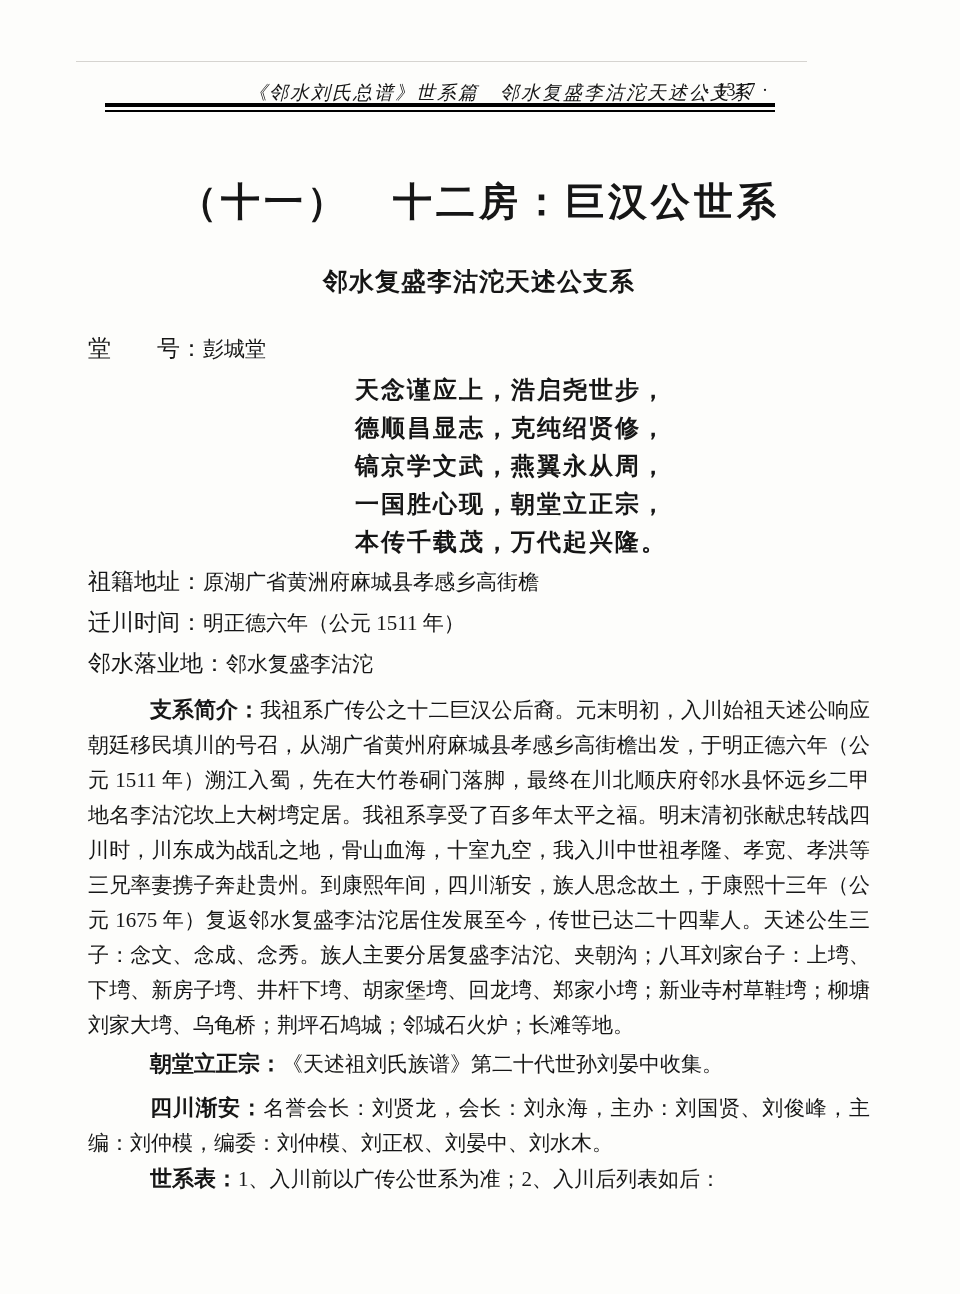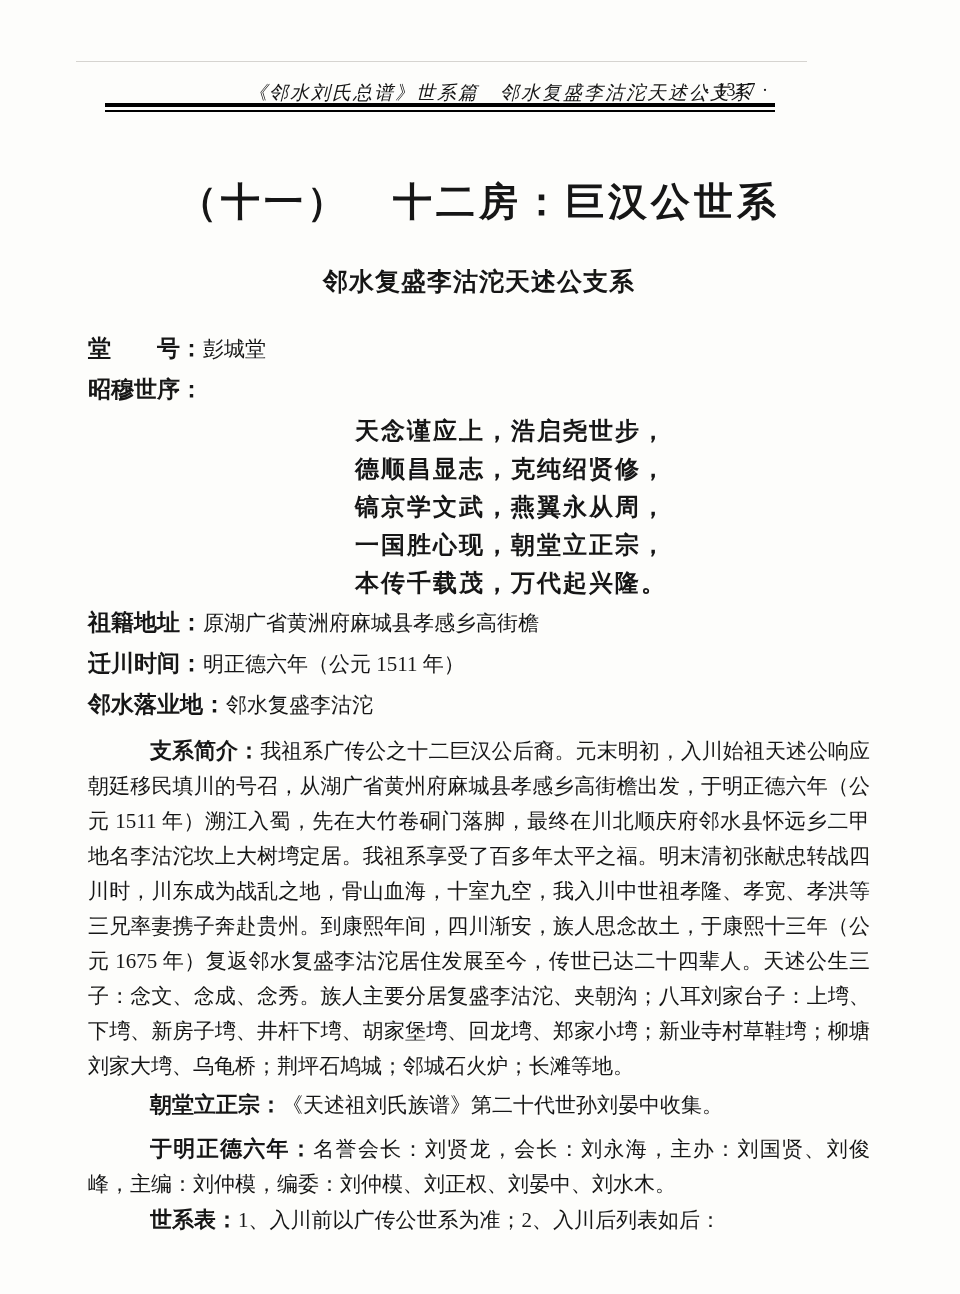--- a/index.html
+++ b/index.html
@@ -33,21 +33,21 @@
     margin:186px 0 0;font-family:"Liberation Sans","DejaVu Sans",sans-serif;
     font-weight:700;font-size:39px;line-height:32px;text-align:center;letter-spacing:4px;
   }
   .subtitle{
     margin:50px 0 0;font-family:"Liberation Serif","DejaVu Serif",serif;
     font-weight:700;font-size:25px;line-height:28px;text-align:center;letter-spacing:1px;
   }
   .fieldblock{margin-top:32px;}
   .fieldblock2{margin-top:0;}
   .field{line-height:40px;font-size:21px;white-space:nowrap;}
-  .flabel{font-family:"Liberation Sans","DejaVu Sans",sans-serif;font-weight:700;font-size:23px;}
+  .flabel{font-family:"Liberation Sans","DejaVu Sans",sans-serif;font-weight:400;font-size:23px;}
   .fvalue{font-size:21px;}
 
   .poem{padding-left:267px;margin-top:2px;}
   .poem-line{
     font-family:"Liberation Sans","DejaVu Sans",sans-serif;font-weight:700;
     font-size:24px;line-height:38px;letter-spacing:2px;white-space:nowrap;
   }
 
   .para{
     margin:0;font-size:21px;line-height:35px;text-indent:62px;
@@ -79,23 +79,20 @@
   <main class="content">
 
     <h1 class="title">（十一）　十二房：巨汉公世系</h1>
 
     <h2 class="subtitle">邻水复盛李沽沱天述公支系</h2>
 
     <div class="fieldblock">
       <div class="field">
         <span class="flabel">堂　　号：</span><span class="fvalue">彭城堂</span>
       </div>
-      <div class="field">
-        <span class="flabel">昭穆世序：</span><span class="fvalue"></span>
-      </div>
     </div>
 
     <div class="poem">
       <div class="poem-line">天念谨应上，浩启尧世步，</div>
       <div class="poem-line">德顺昌显志，克纯绍贤修，</div>
       <div class="poem-line">镐京学文武，燕翼永从周，</div>
       <div class="poem-line">一国胜心现，朝堂立正宗，</div>
       <div class="poem-line">本传千载茂，万代起兴隆。</div>
     </div>
 
@@ -113,21 +110,21 @@
 
     <p class="para para-intro">
       <span class="plabel">支系简介：</span><span>我祖系广传公之十二巨汉公后裔。元末明初，入川始祖天述公响应朝廷移民填川的号召，从湖广省黄州府麻城县孝感乡高街檐出发，于明正德六年（公元 1511 年）溯江入蜀，先在大竹卷硐门落脚，最终在川北顺庆府邻水县怀远乡二甲地名李沽沱坎上大树塆定居。我祖系享受了百多年太平之福。明末清初张献忠转战四川时，川东成为战乱之地，骨山血海，十室九空，我入川中世祖孝隆、孝宽、孝洪等三兄率妻携子奔赴贵州。到康熙年间，四川渐安，族人思念故土，于康熙十三年（公元 1675 年）复返邻水复盛李沽沱居住发展至今，传世已达二十四辈人。天述公生三子：念文、念成、念秀。族人主要分居复盛李沽沱、夹朝沟；八耳刘家台子：上塆、下塆、新房子塆、井杆下塆、胡家堡塆、回龙塆、郑家小塆；新业寺村草鞋塆；柳塘刘家大塆、乌龟桥；荆坪石鸠城；邻城石火炉；长滩等地。</span>
     </p>
 
     <p class="para para-source">
       <span class="plabel">朝堂立正宗：</span><span>《天述祖刘氏族谱》第二十代世孙刘晏中收集。</span>
     </p>
 
     <p class="para para-committee">
-      <span class="plabel">于明正德六年：</span><span>名誉会长：刘贤龙，会长：刘永海，主办：刘国贤、刘俊峰，主编：刘仲模，编委：刘仲模、刘正权、刘晏中、刘水木。</span>
+      <span class="plabel">四川渐安：</span><span>名誉会长：刘贤龙，会长：刘永海，主办：刘国贤、刘俊峰，主编：刘仲模，编委：刘仲模、刘正权、刘晏中、刘水木。</span>
     </p>
 
     <p class="para para-table">
       <span class="plabel">世系表：</span><span>1、入川前以广传公世系为准；2、入川后列表如后：</span>
     </p>
 
   </main>
 </div>
 
 </body></html>

